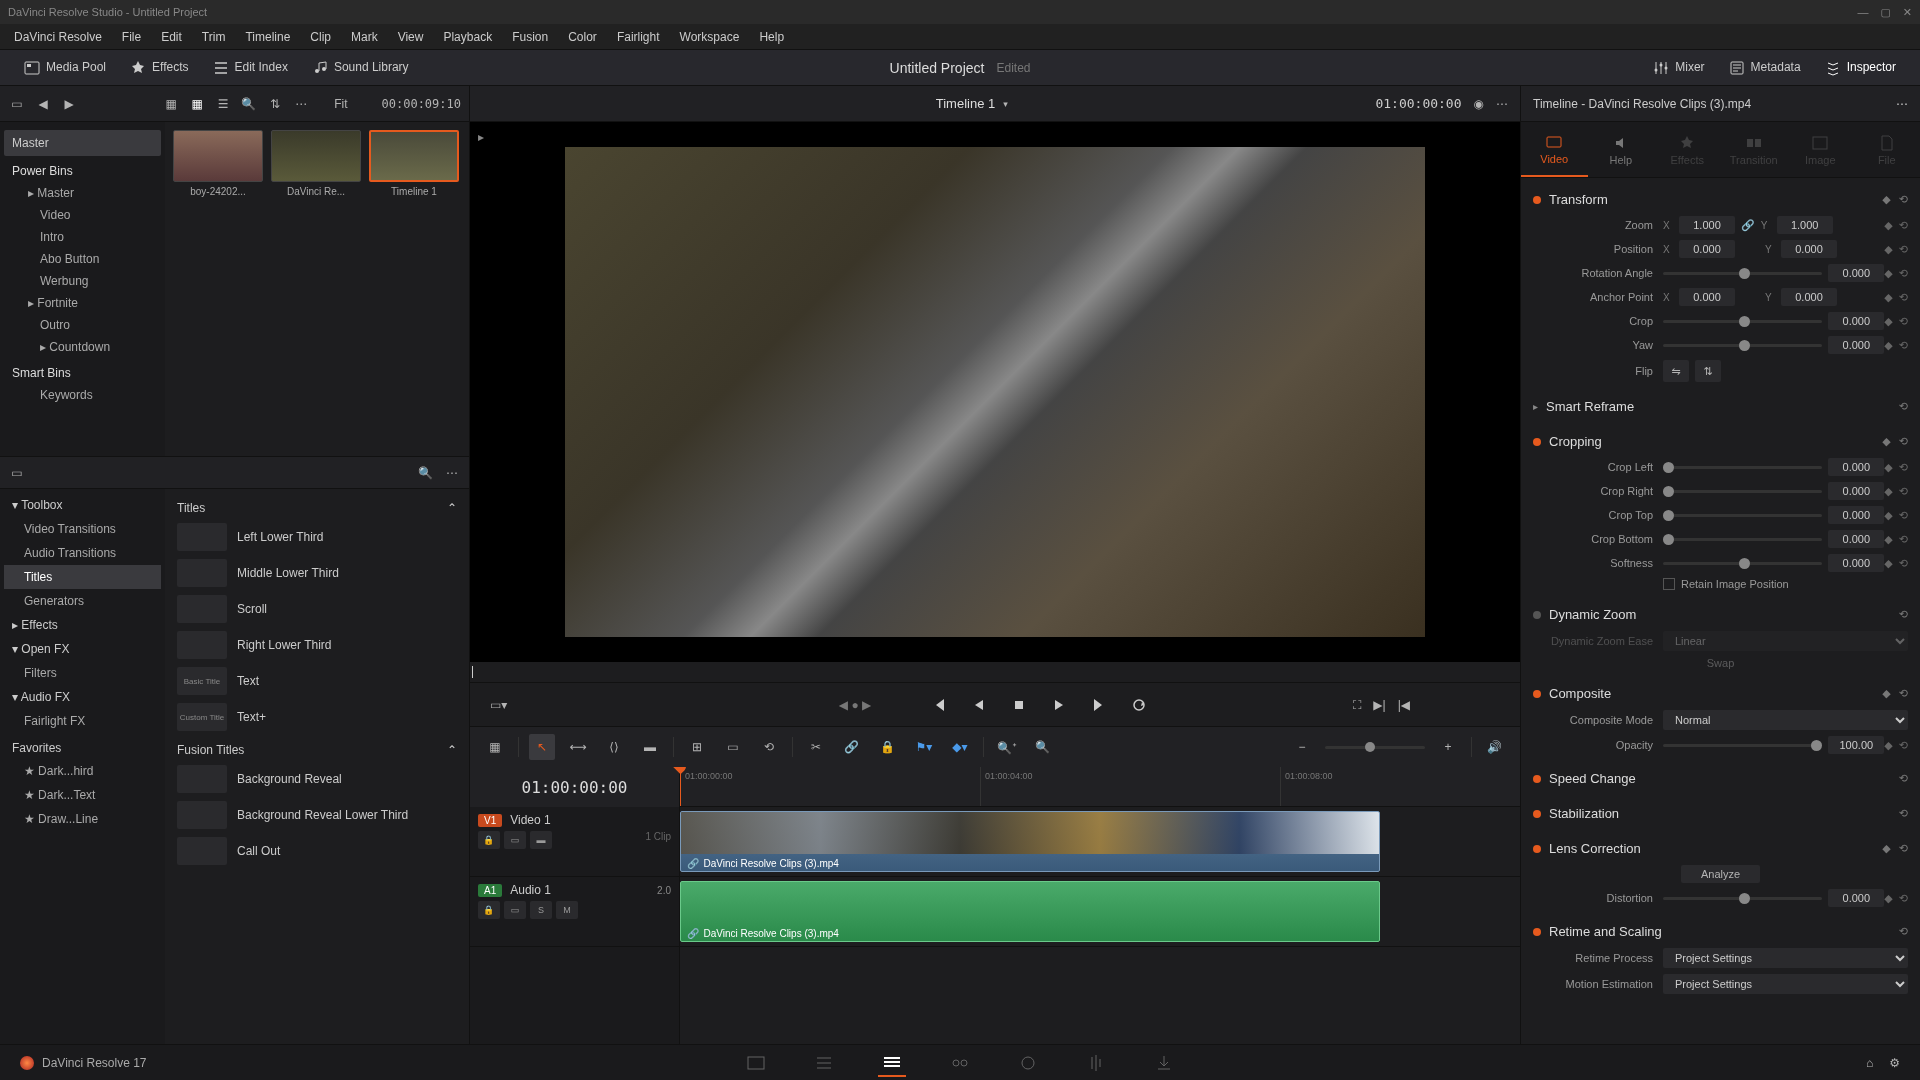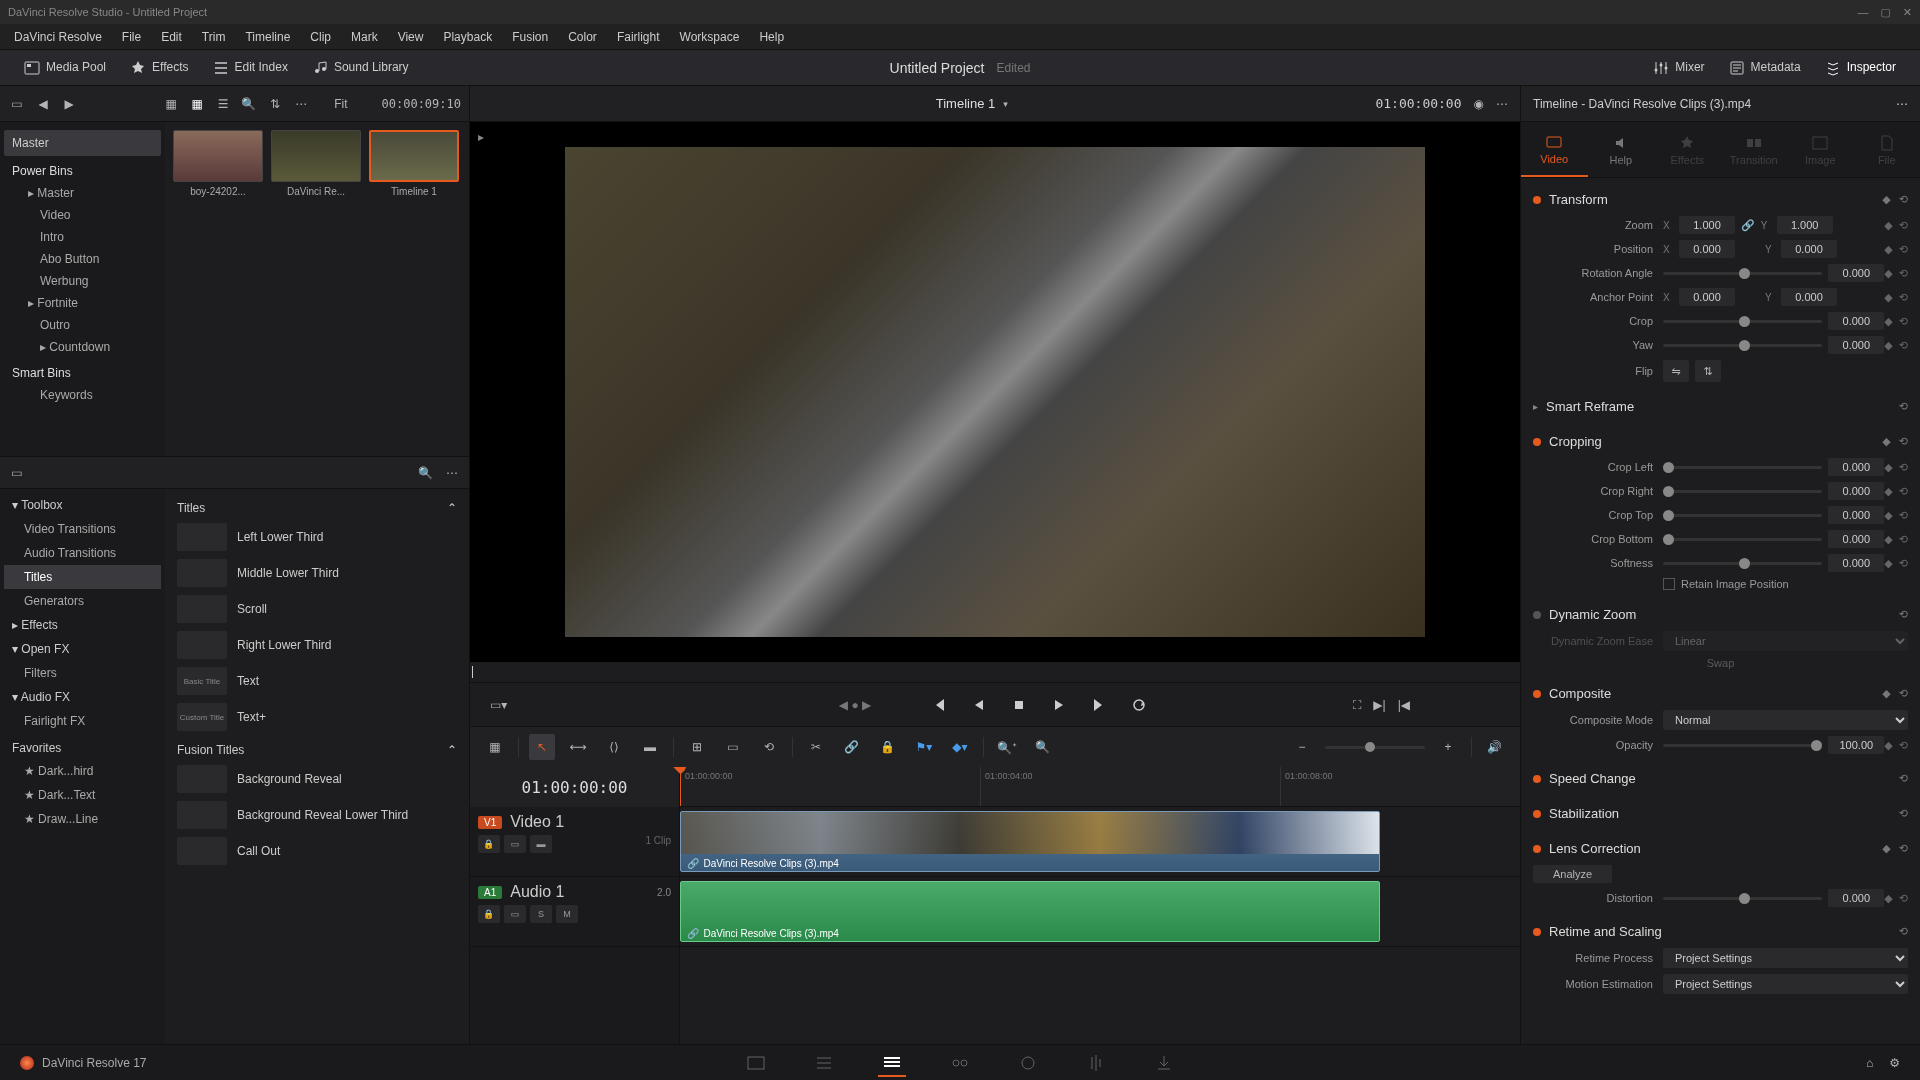--- a/index.html
+++ b/index.html
@@ -57,21 +57,21 @@
 .tl-toolbar .tbtn{width:26px;height:26px;display:flex;align-items:center;justify-content:center;cursor:pointer;border-radius:2px}
 .tl-toolbar .tbtn.active{background:#3a3a3e}
 .tl-toolbar .sep{width:1px;height:20px;background:#333}
 .tl-body{flex:1;display:flex;overflow:hidden}
 .tl-left{width:210px;background:#1a1a1c;border-right:1px solid #111}
 .tl-tc{height:40px;display:flex;align-items:center;justify-content:center;font-family:monospace;font-size:16px;color:#ddd;background:#212124}
 .tl-track-head{height:70px;border-bottom:1px solid #111;padding:6px 8px;display:flex;flex-direction:column;gap:4px}
 .tl-track-head .row1{display:flex;align-items:center;gap:8px}
 .tl-track-head .badge{background:#c84a1e;color:#fff;font-size:10px;padding:1px 6px;border-radius:2px}
 .tl-track-head .badge.a{background:#2a7a3a}
-.tl-track-head .tname{font-size:16px;color:#ccc}
+.tl-track-head .tname{font-size:12px;color:#ccc}
 .tl-track-head .row2{display:flex;gap:4px}
 .tl-track-head .tbtn2{width:22px;height:18px;background:#2a2a2d;border-radius:2px;display:flex;align-items:center;justify-content:center;font-size:9px;color:#999;cursor:pointer}
 .tl-right{flex:1;position:relative;background:#1d1d1f}
 .tl-ruler{height:40px;background:#212124;position:relative;border-bottom:1px solid #111}
 .tl-ruler .tick{position:absolute;top:0;height:100%;border-left:1px solid #333;font-size:9px;color:#777;padding:4px 4px 0}
 .playhead{position:absolute;top:0;bottom:0;width:1px;background:#e65a1e;left:0}
 .playhead::before{content:'';position:absolute;top:-6px;left:-5px;width:11px;height:11px;background:#e65a1e;border-radius:50% 50% 0 0;transform:rotate(45deg)}
 .tl-track{height:70px;border-bottom:1px solid #111;position:relative}
 .clip{position:absolute;top:4px;bottom:4px;border-radius:2px;overflow:hidden;cursor:pointer}
 .clip.video{background:linear-gradient(#5a7a9a,#3a5a7a);border:1px solid #7a9aba}
@@ -770,21 +770,21 @@
         </div>
       <div class="insp-section">
         <div class="insp-sechead">
             <span class="dot"></span>
             <span>Lens Correction</span>
             <span class="ricons">
               <span>◆</span>
               <span>⟲</span>
             </span>
           </div>
-        <div class="insp-row" style="">
+        <div class="insp-row" style="justify-content:center">
             <span style="padding:3px 20px;background:#2a2a2d;border-radius:2px">Analyze</span>
           </div>
         <div class="insp-row">
             <div class="lbl">Distortion</div>
             <div class="ctrl">
               <div class="slider">
                 <div class="knob" style="left:48%"></div>
               </div>
               <input value="0.000" style="">
             </div>

